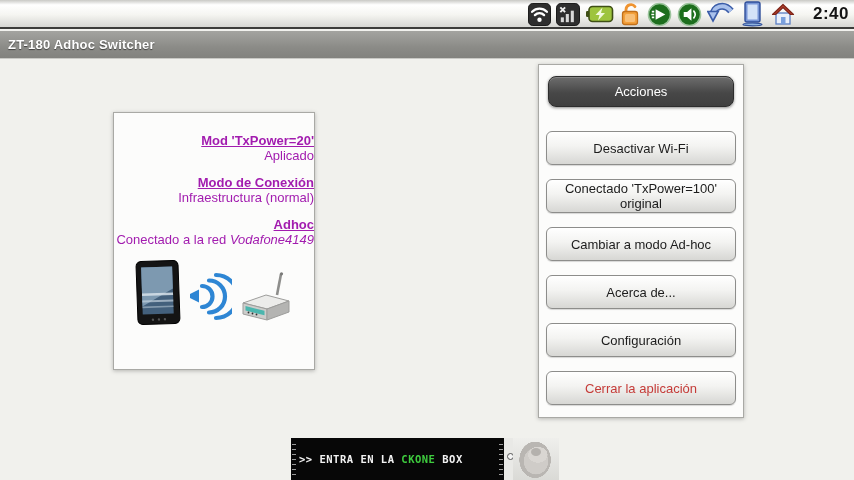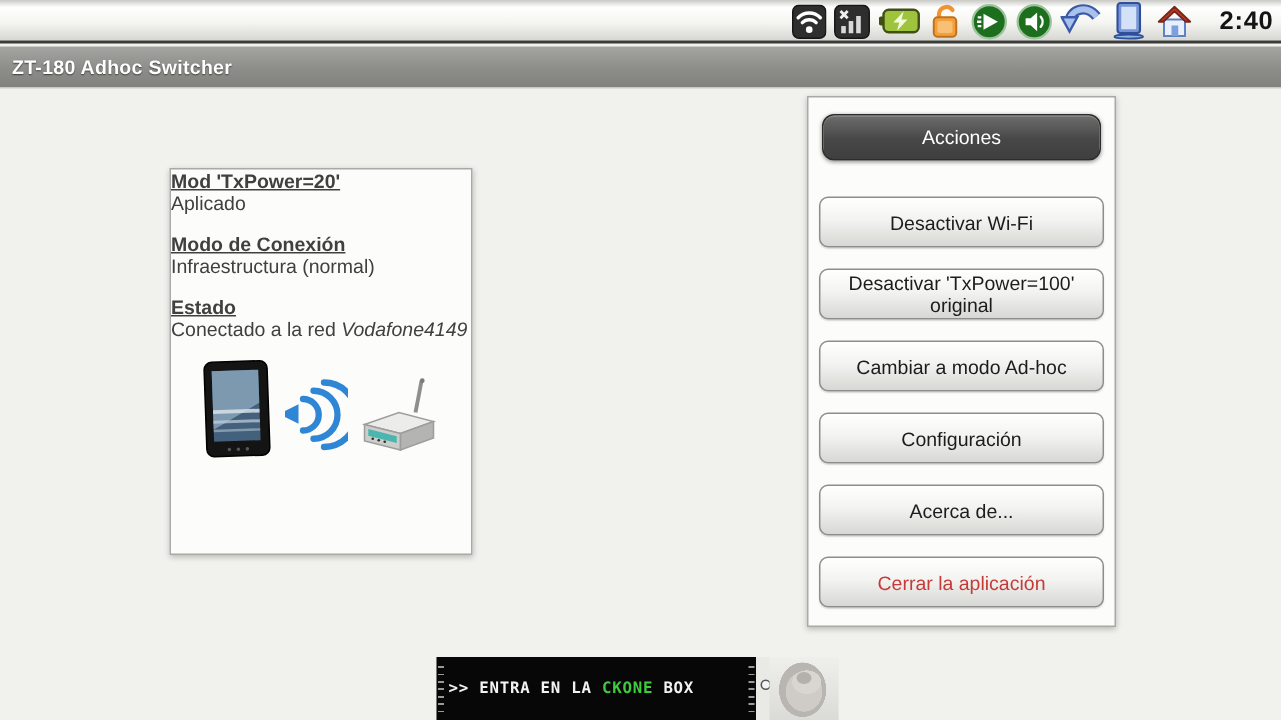--- a/index.html
+++ b/index.html
@@ -26,21 +26,21 @@
   
   .card { position:absolute; background:#fcfcfb; border:1px solid #a9a9a5; border-radius:0;
     box-shadow:0 1px 4px rgba(0,0,0,0.25); }
   .pill { margin:0 auto; background:linear-gradient(#6d6d6d,#474747 55%,#3f3f3f);
     border:1px solid #2d2d2d; border-radius:8px; color:#ffffff; font-size:13px;
     text-align:center; box-shadow:0 1px 3px rgba(0,0,0,0.45), inset 0 1px 0 rgba(255,255,255,0.18); }
 
   
   .wifi-card { left:113px; top:112px; width:202px; height:258px; }
   .wifi-card .pill { width:180px; height:31px; line-height:30px; margin-top:10px; }
-  .wifi-info { text-align:left; color:#404040; }
+  .wifi-info { margin-top:20px; text-align:right; color:#a21caf; }
   .sec { margin-bottom:12px; }
   .sec .lbl { font-size:13px; font-weight:bold; text-decoration:underline; line-height:15px; }
   .sec .val { font-size:13px; line-height:15px; white-space:nowrap; }
   .sec .val i { font-style:italic; }
   .devices { display:flex; justify-content:center; align-items:flex-end; gap:4px; margin-top:0; }
   .devices svg { display:block; }
 
   
   .actions-panel { left:538px; top:64px; width:206px; height:354px; }
   .actions-panel .pill { width:186px; height:31px; line-height:30px; margin-top:11px; }
@@ -157,21 +157,21 @@
     <div class="wifi-info">
       <div class="sec">
         <div class="lbl">Mod 'TxPower=20'</div>
         <div class="val">Aplicado</div>
       </div>
       <div class="sec">
         <div class="lbl">Modo de Conexión</div>
         <div class="val">Infraestructura (normal)</div>
       </div>
       <div class="sec">
-        <div class="lbl">Estado</div>
+        <div class="lbl">Adhoc</div>
         <div class="val"><span>Conectado a la red </span><i>Vodafone4149</i></div>
       </div>
     </div>
     <div class="devices">
       <span>
         <svg width="48" height="68" viewBox="0 0 48 68" style="transform:rotate(-2deg)">
           <rect x="3" y="2" width="42" height="63" rx="5" fill="#141414" stroke="#000"></rect>
           <rect x="8" y="8" width="31" height="47" fill="#43607c"></rect>
           <path d="M8 8 H39 V30 L8 47 Z" fill="#7d99b0"></path>
           <rect x="8" y="34" width="31" height="2.5" fill="#d7e2ea" opacity="0.85"></rect>
@@ -203,24 +203,24 @@
           <circle cx="20.5" cy="43.5" r="0.9" fill="#2f2f2f"></circle>
         </svg>
       </span>
     </div>
   </div>
 
   <div class="card actions-panel">
     <div class="pill">Acciones</div>
     <div class="abtn-wrap">
       <button class="abtn">Desactivar Wi-Fi</button>
-      <button class="abtn">Desactivar 'TxPower=100' original</button>
+      <button class="abtn">Conectado 'TxPower=100' original</button>
       <button class="abtn">Cambiar a modo Ad-hoc</button>
+      <button class="abtn">Acerca de...</button>
       <button class="abtn">Configuración</button>
-      <button class="abtn">Acerca de...</button>
       <button class="abtn danger">Cerrar la aplicación</button>
     </div>
   </div>
 
   <div class="ad">
     <div class="ad-box">
       <div class="ad-line"><span>&gt;&gt; </span><span>ENTRA EN LA </span><span class="brand">CKONE</span><span> BOX</span></div>
     </div>
     <span class="ad-dot"></span>
     <div class="ad-photo"></div>

